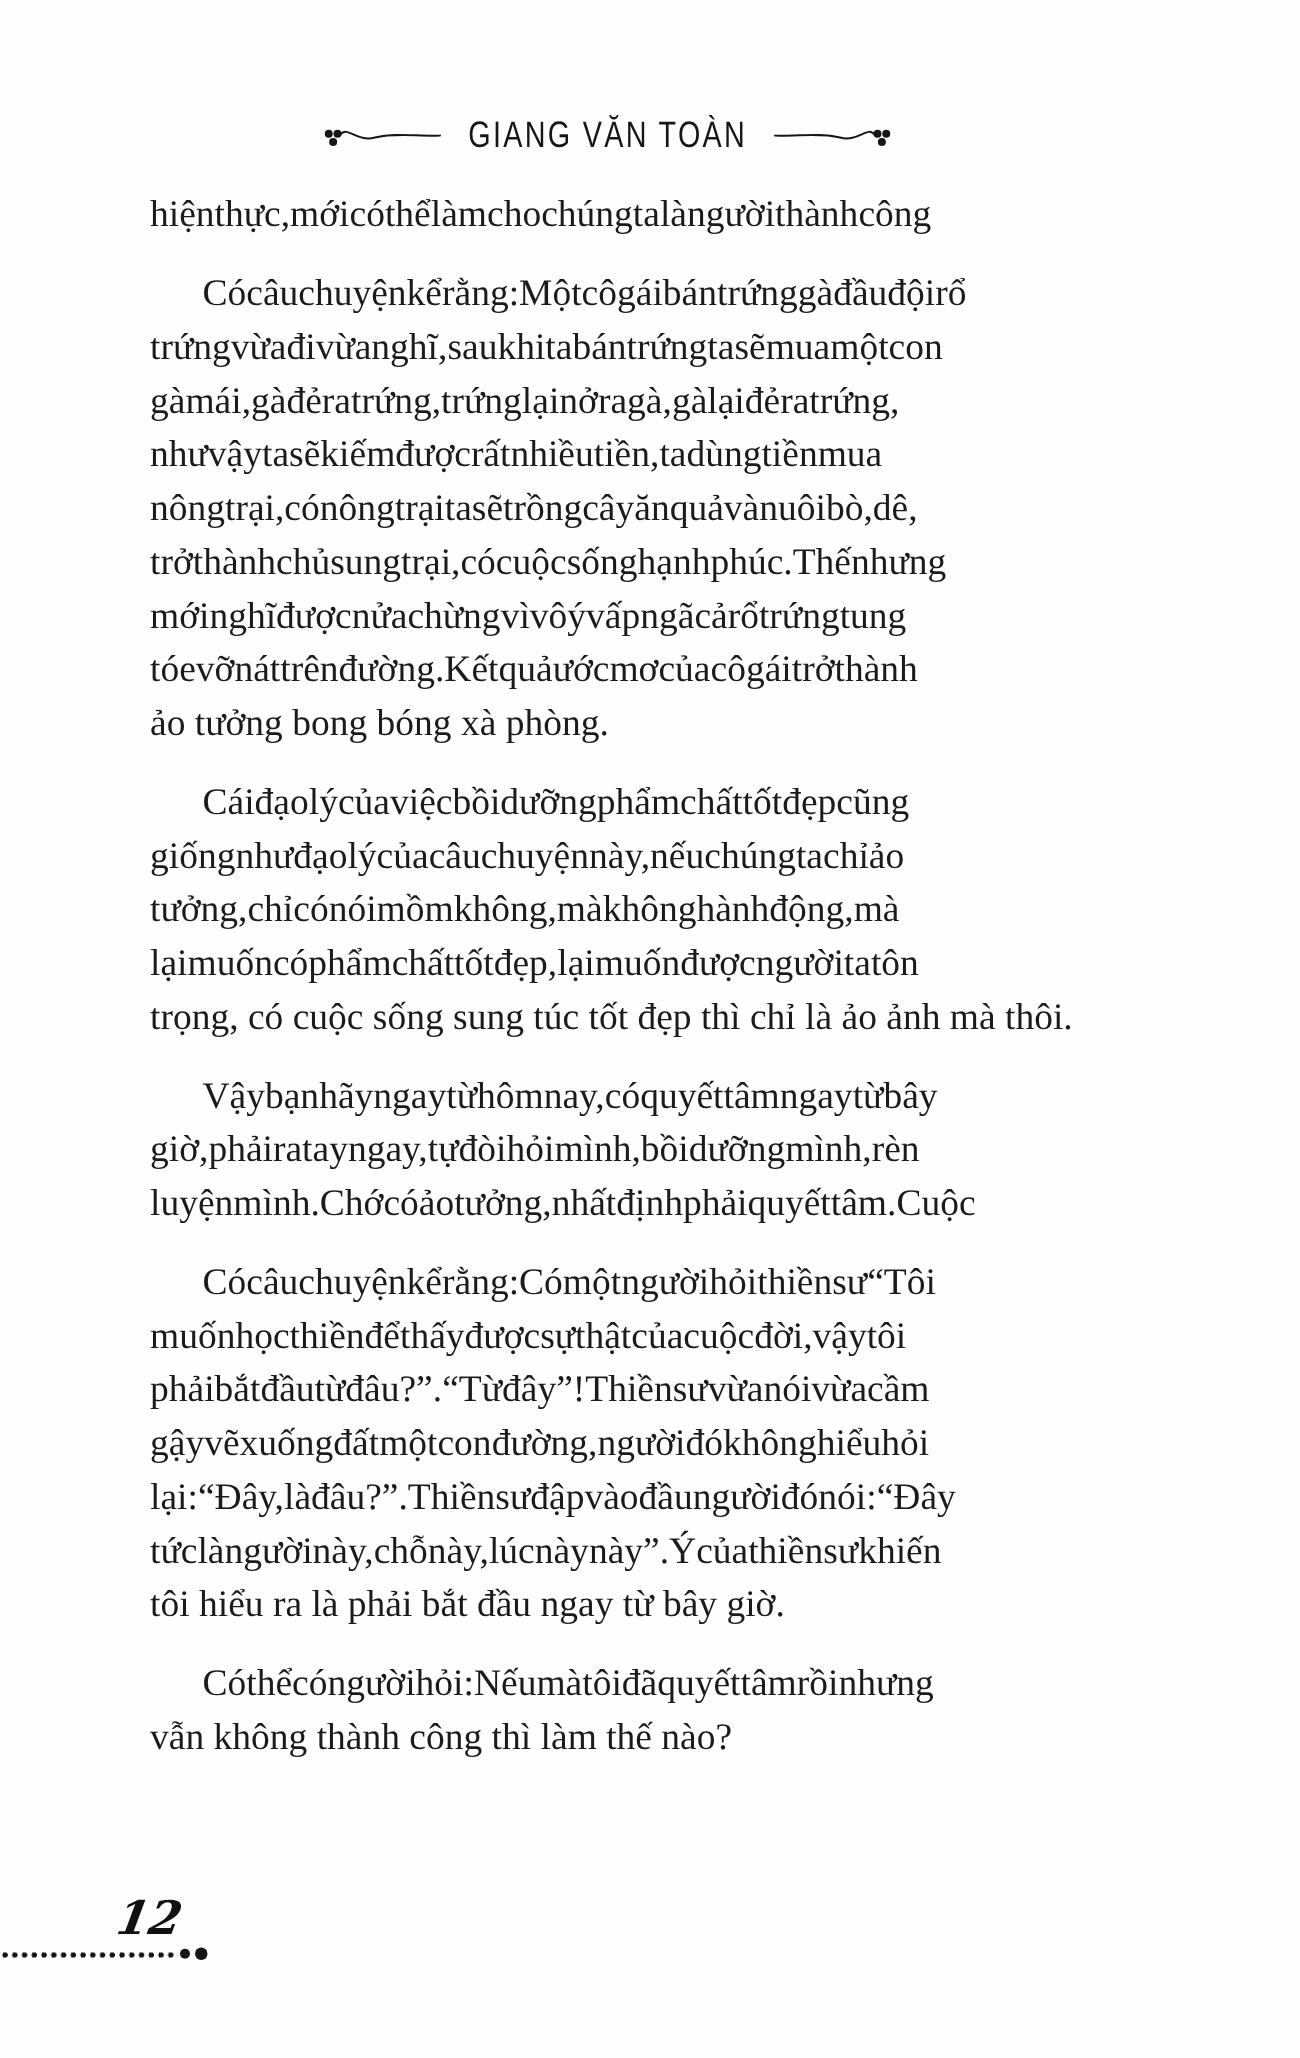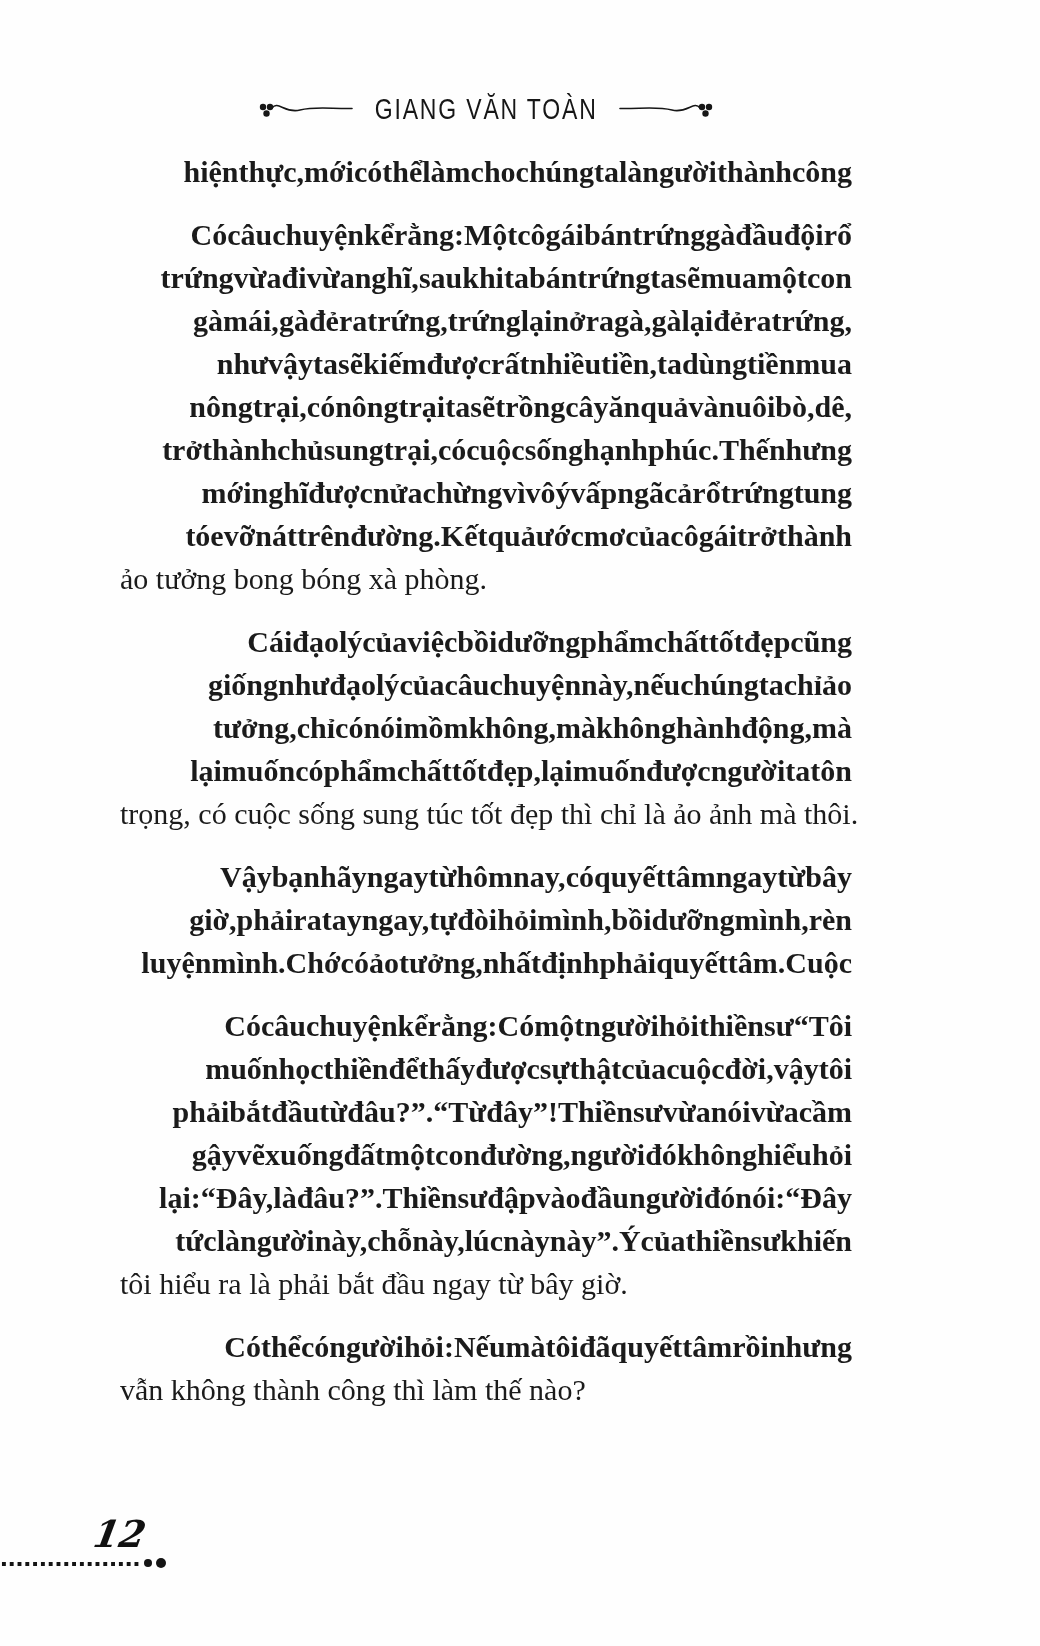--- a/index.html
+++ b/index.html
@@ -42,23 +42,22 @@
   }
   .paragraph { margin: 0 0 20px 0; }
   .line {
     font-size: 30px;
     line-height: 43px;
     height: 43px;
     white-space: pre;
   }
   .line.just {
     display: flex;
-    justify-content: flex-end;
+    justify-content: flex-start;
     flex-wrap: nowrap;
-    font-weight: bold;
   }
   .line.indent { padding-left: 42px; }
   .line.last { white-space: pre; }
 
   
   .page-number {
     position: absolute;
     left: 94px; top: 1512px;
     font-family: "DejaVu Serif", serif;
     font-style: italic;

